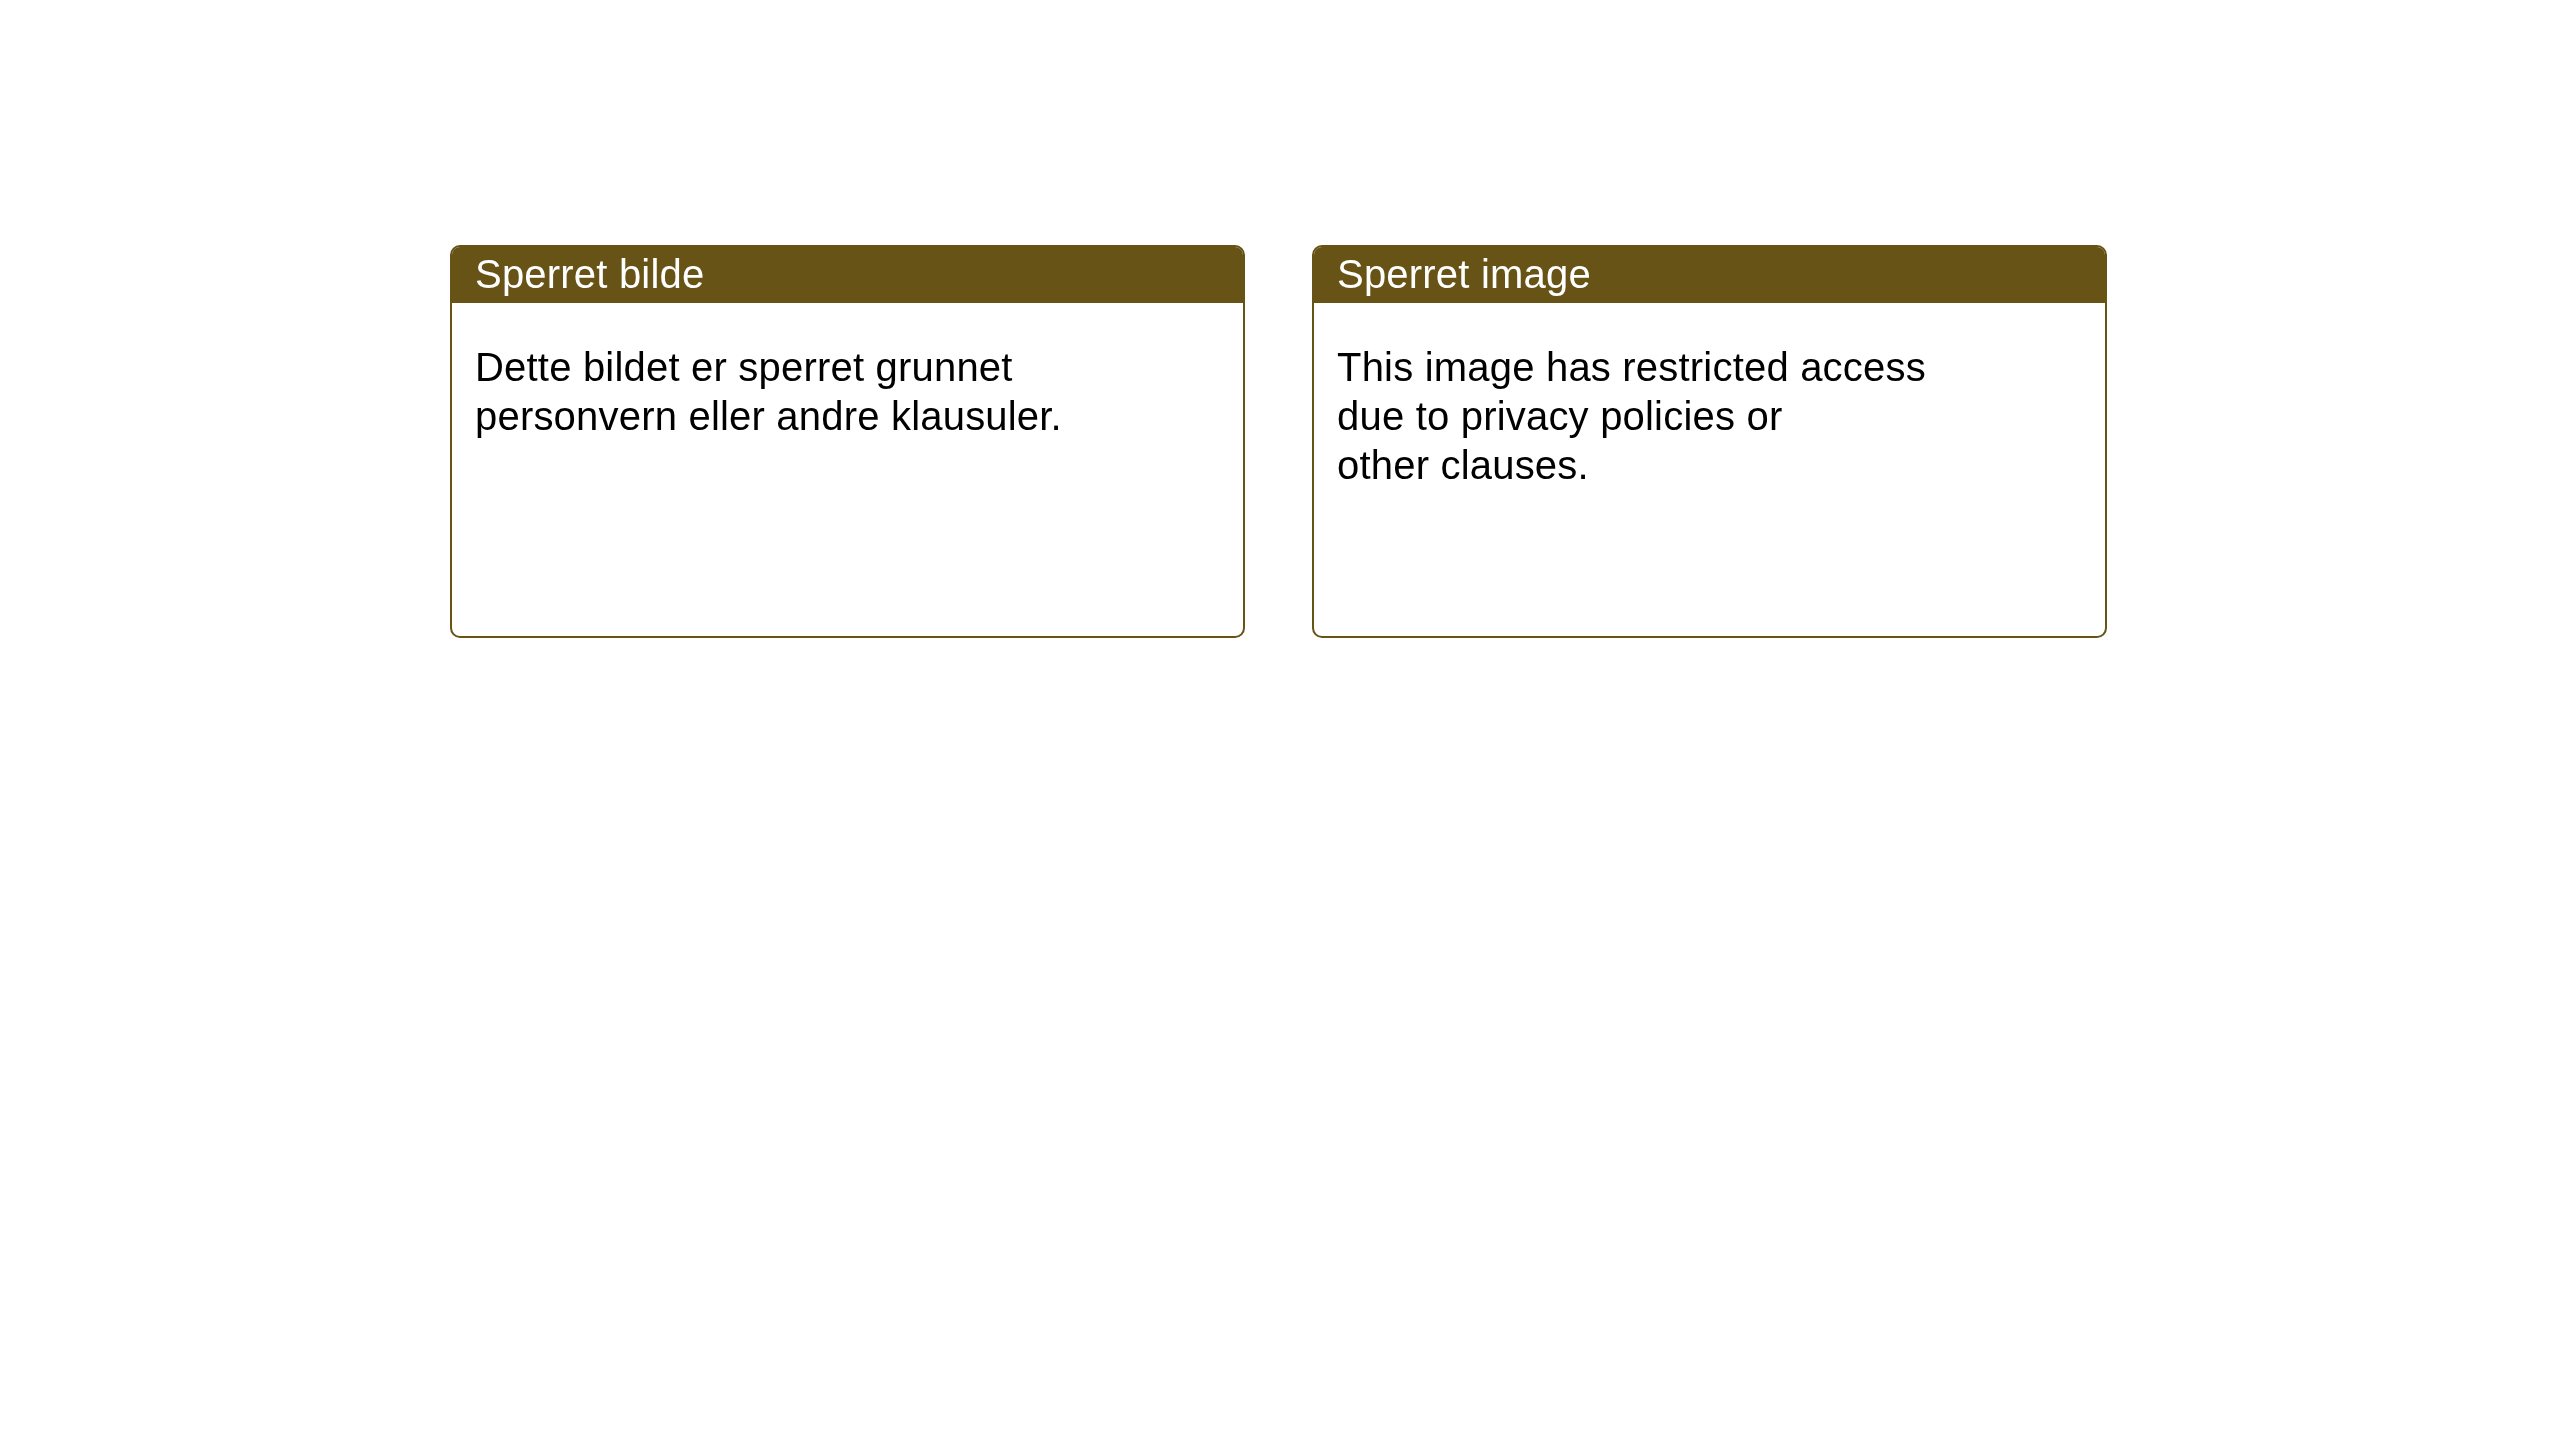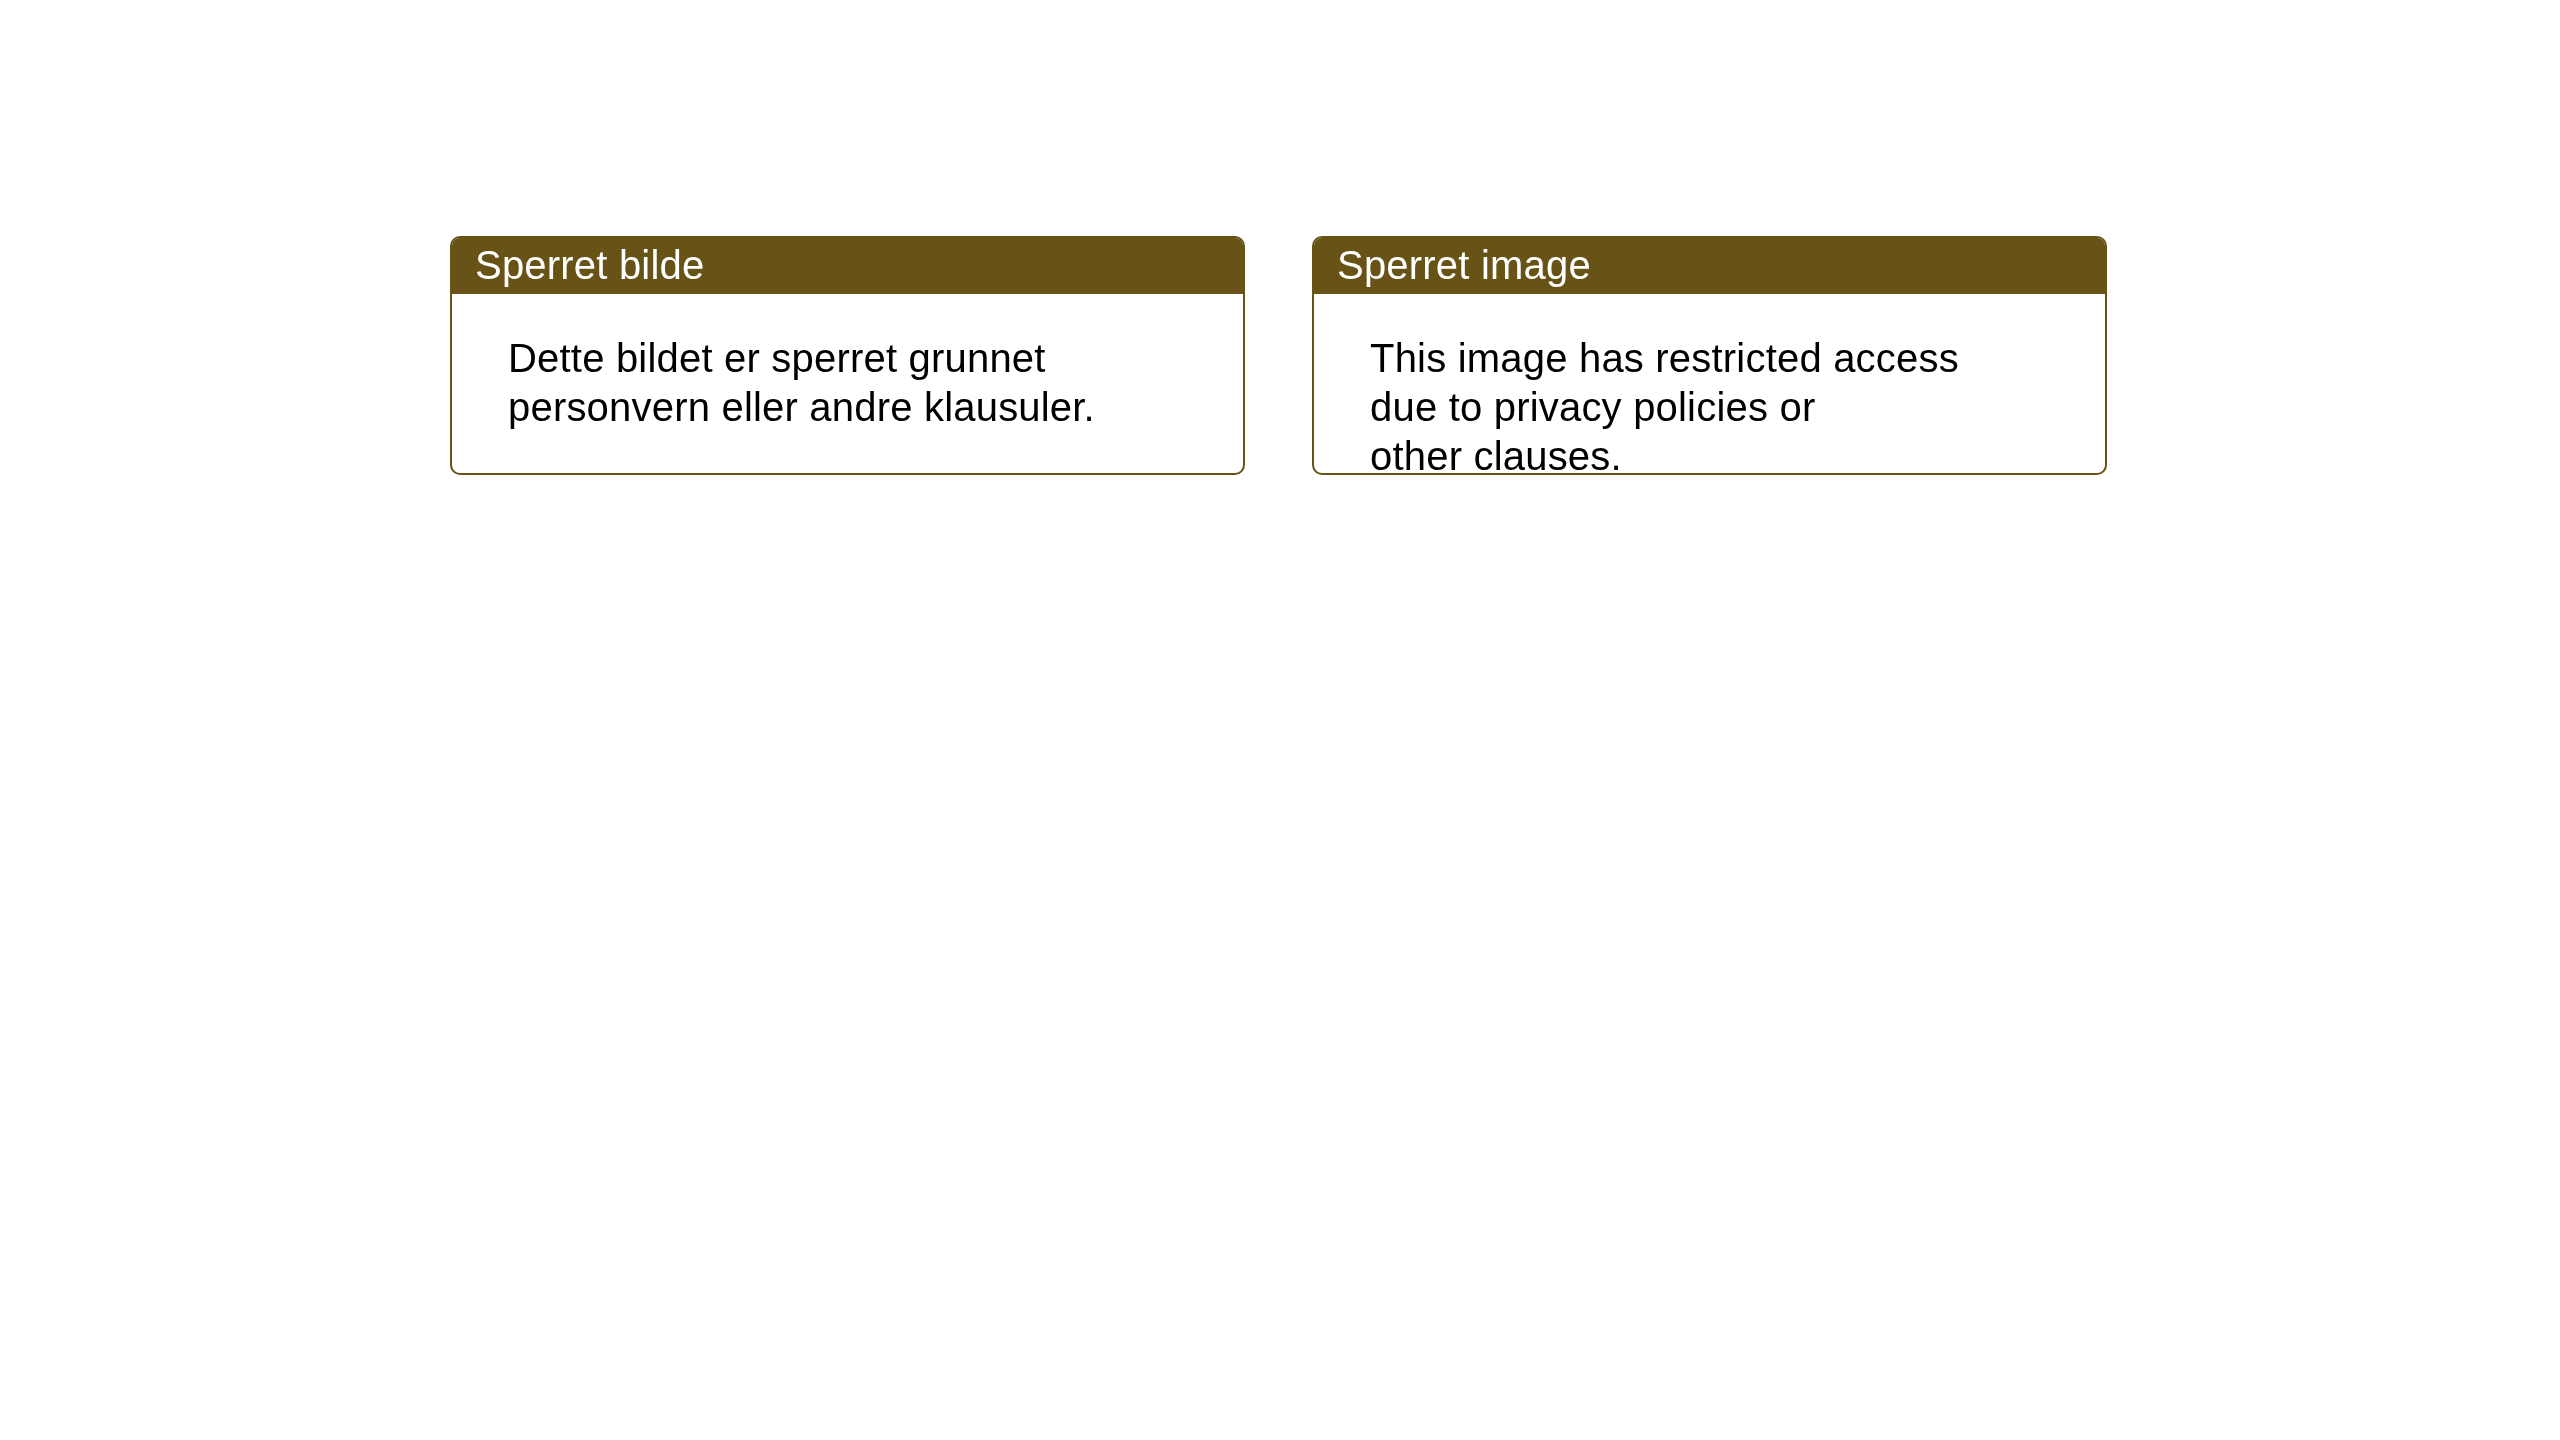--- a/index.html
+++ b/index.html
@@ -16,23 +16,23 @@
     font-family: "Liberation Sans", "DejaVu Sans", sans-serif;
     overflow: hidden;
   }
   .stage {
     position: relative;
     width: 2560px;
     height: 1440px;
   }
   .notice-card {
     position: absolute;
-    top: 236px;
+    top: 245px;
     width: 795px;
-    height: 239px;
+    height: 393px;
     background: #ffffff;
     border: 2px solid var(--accent);
     border-radius: 10px;
     overflow: hidden;
   }
   .notice-card.card-no { left: 450px; }
   .notice-card.card-en { left: 1312px; }
   .card-header {
     height: 56px; 
     background: var(--accent);
@@ -44,21 +44,20 @@
     line-height: 1;
     letter-spacing: 0.2px;
   }
   .card-body {
     padding: 40px 24px 0 23px;
     font-size: 40px;
     line-height: 49px;
     color: var(--body-text);
     white-space: pre-line;
     letter-spacing: 0.2px;
-    margin-left: 33px;
   }
 </style>
 </head>
 <body>
 
 <div class="stage">
 
   <div class="notice-card card-no">
     <div class="card-header">
       <span>Sperret bilde</span>

